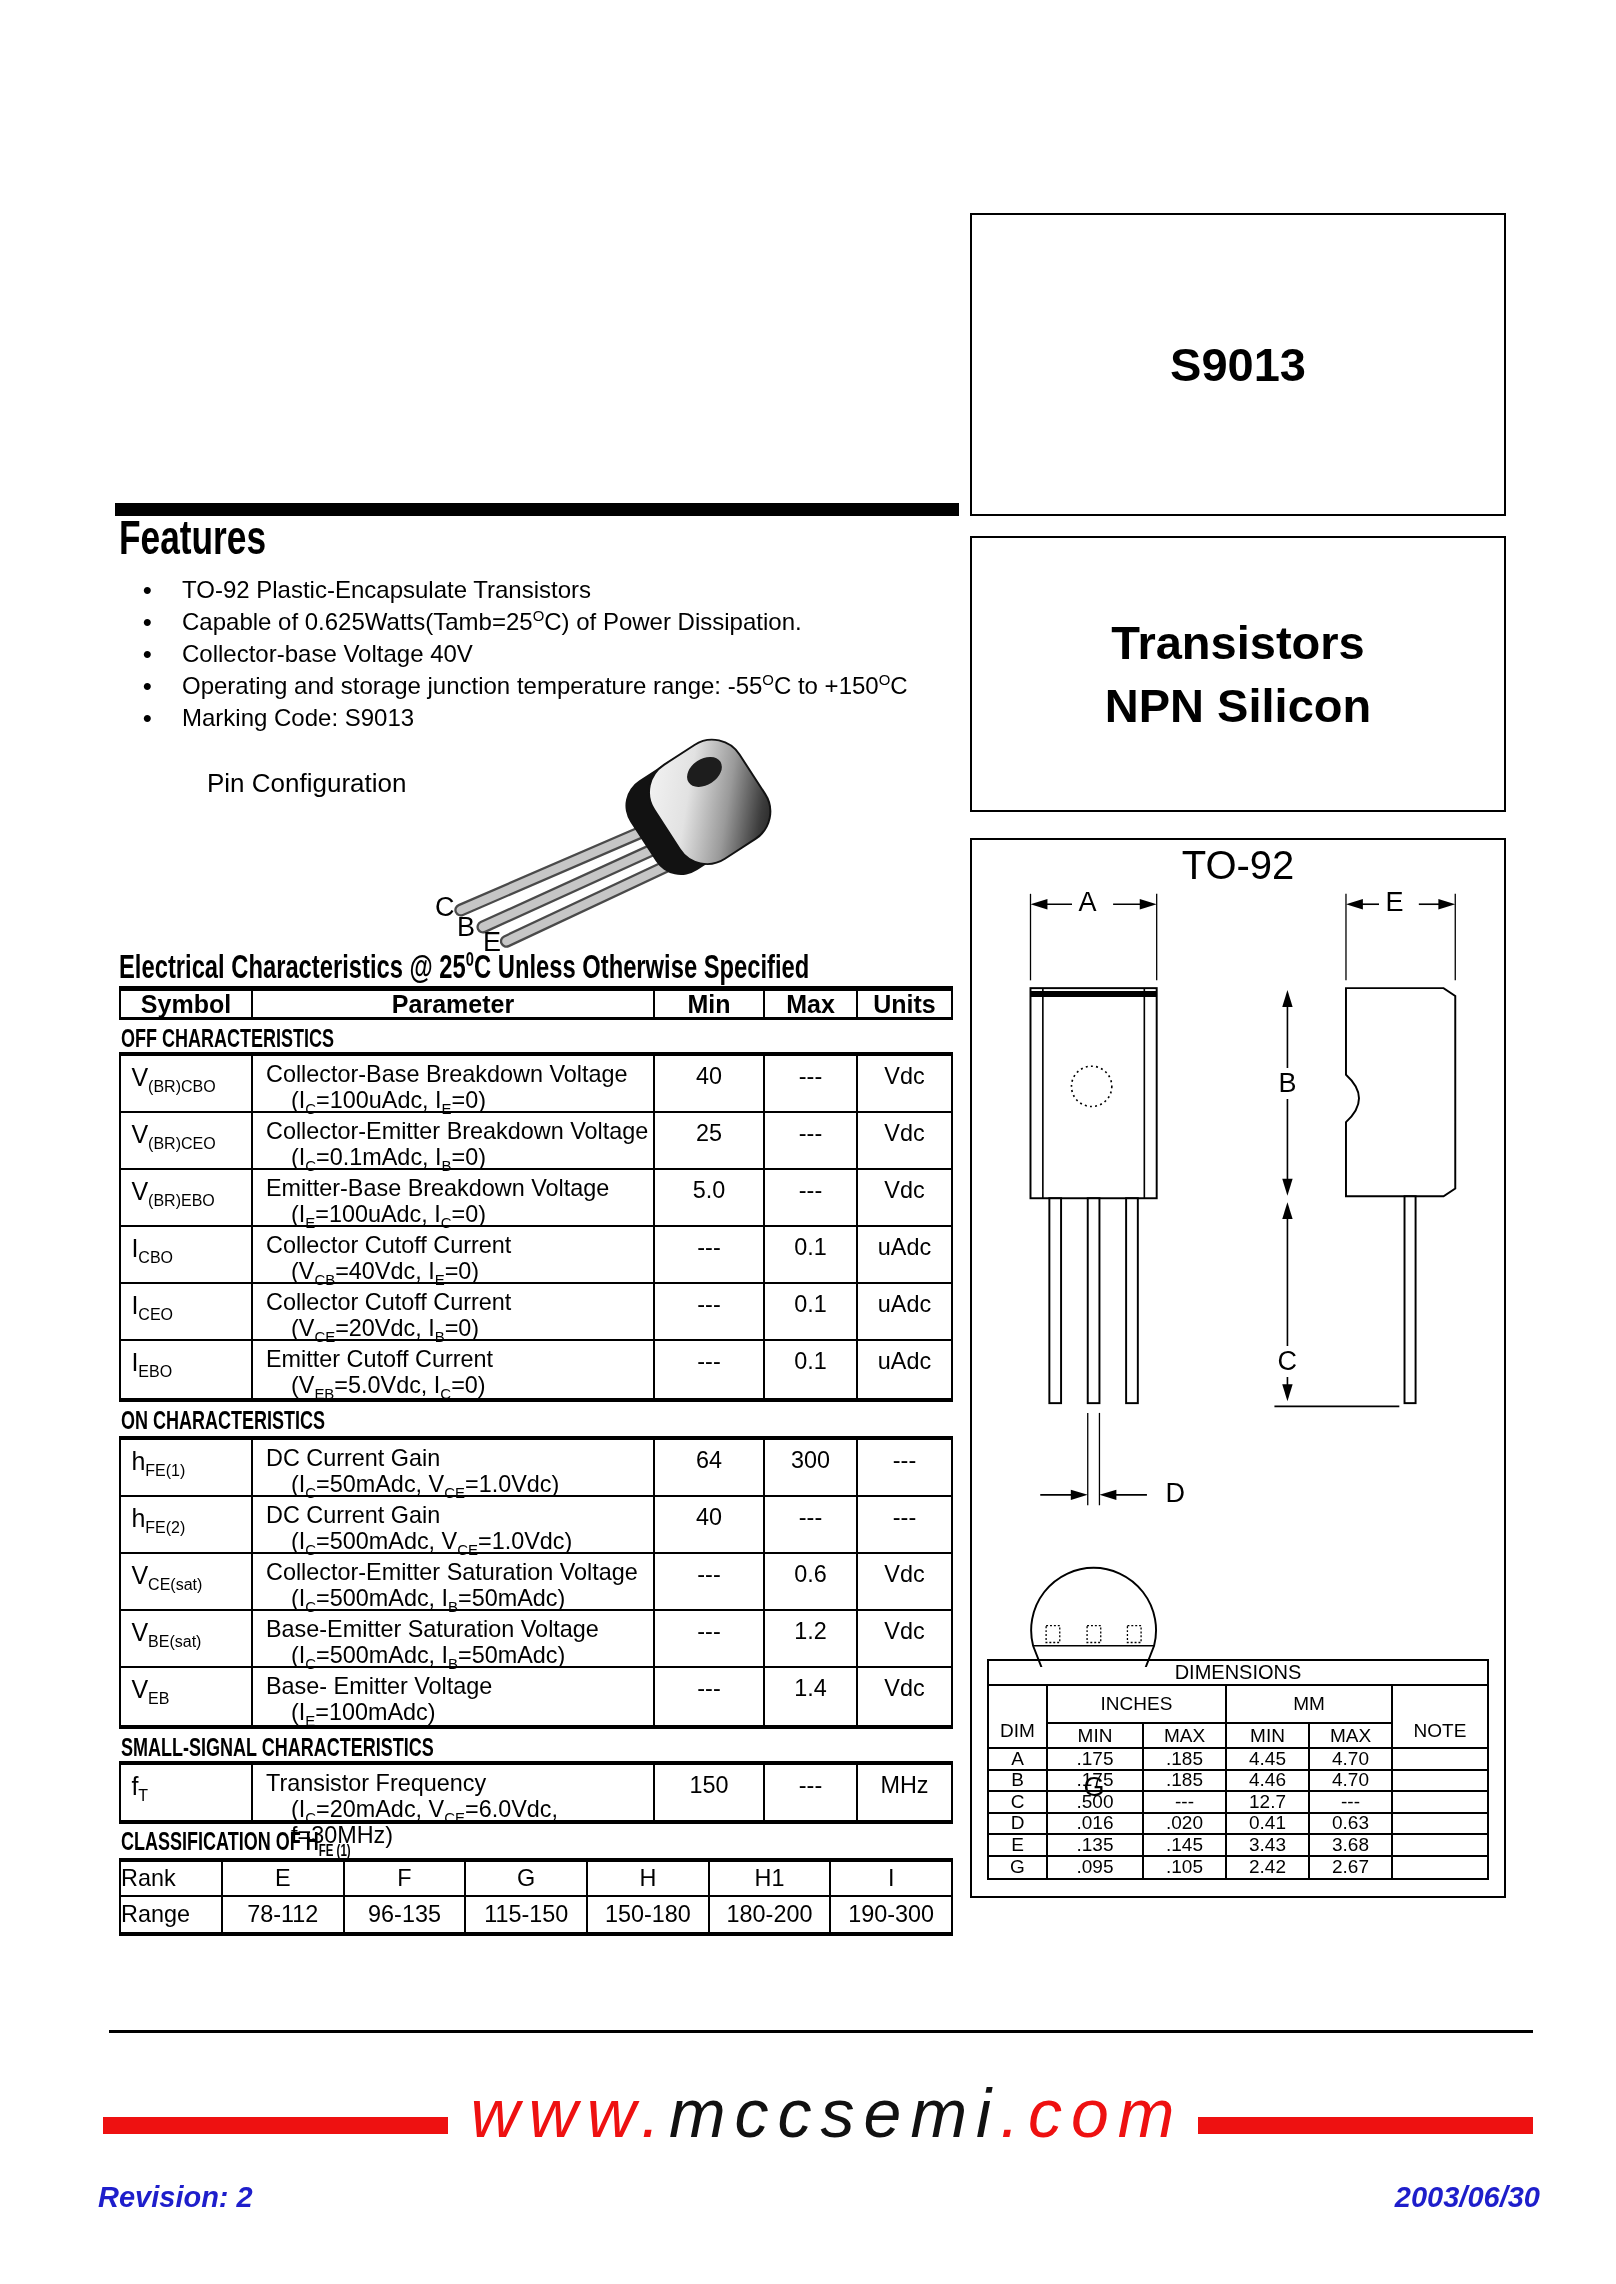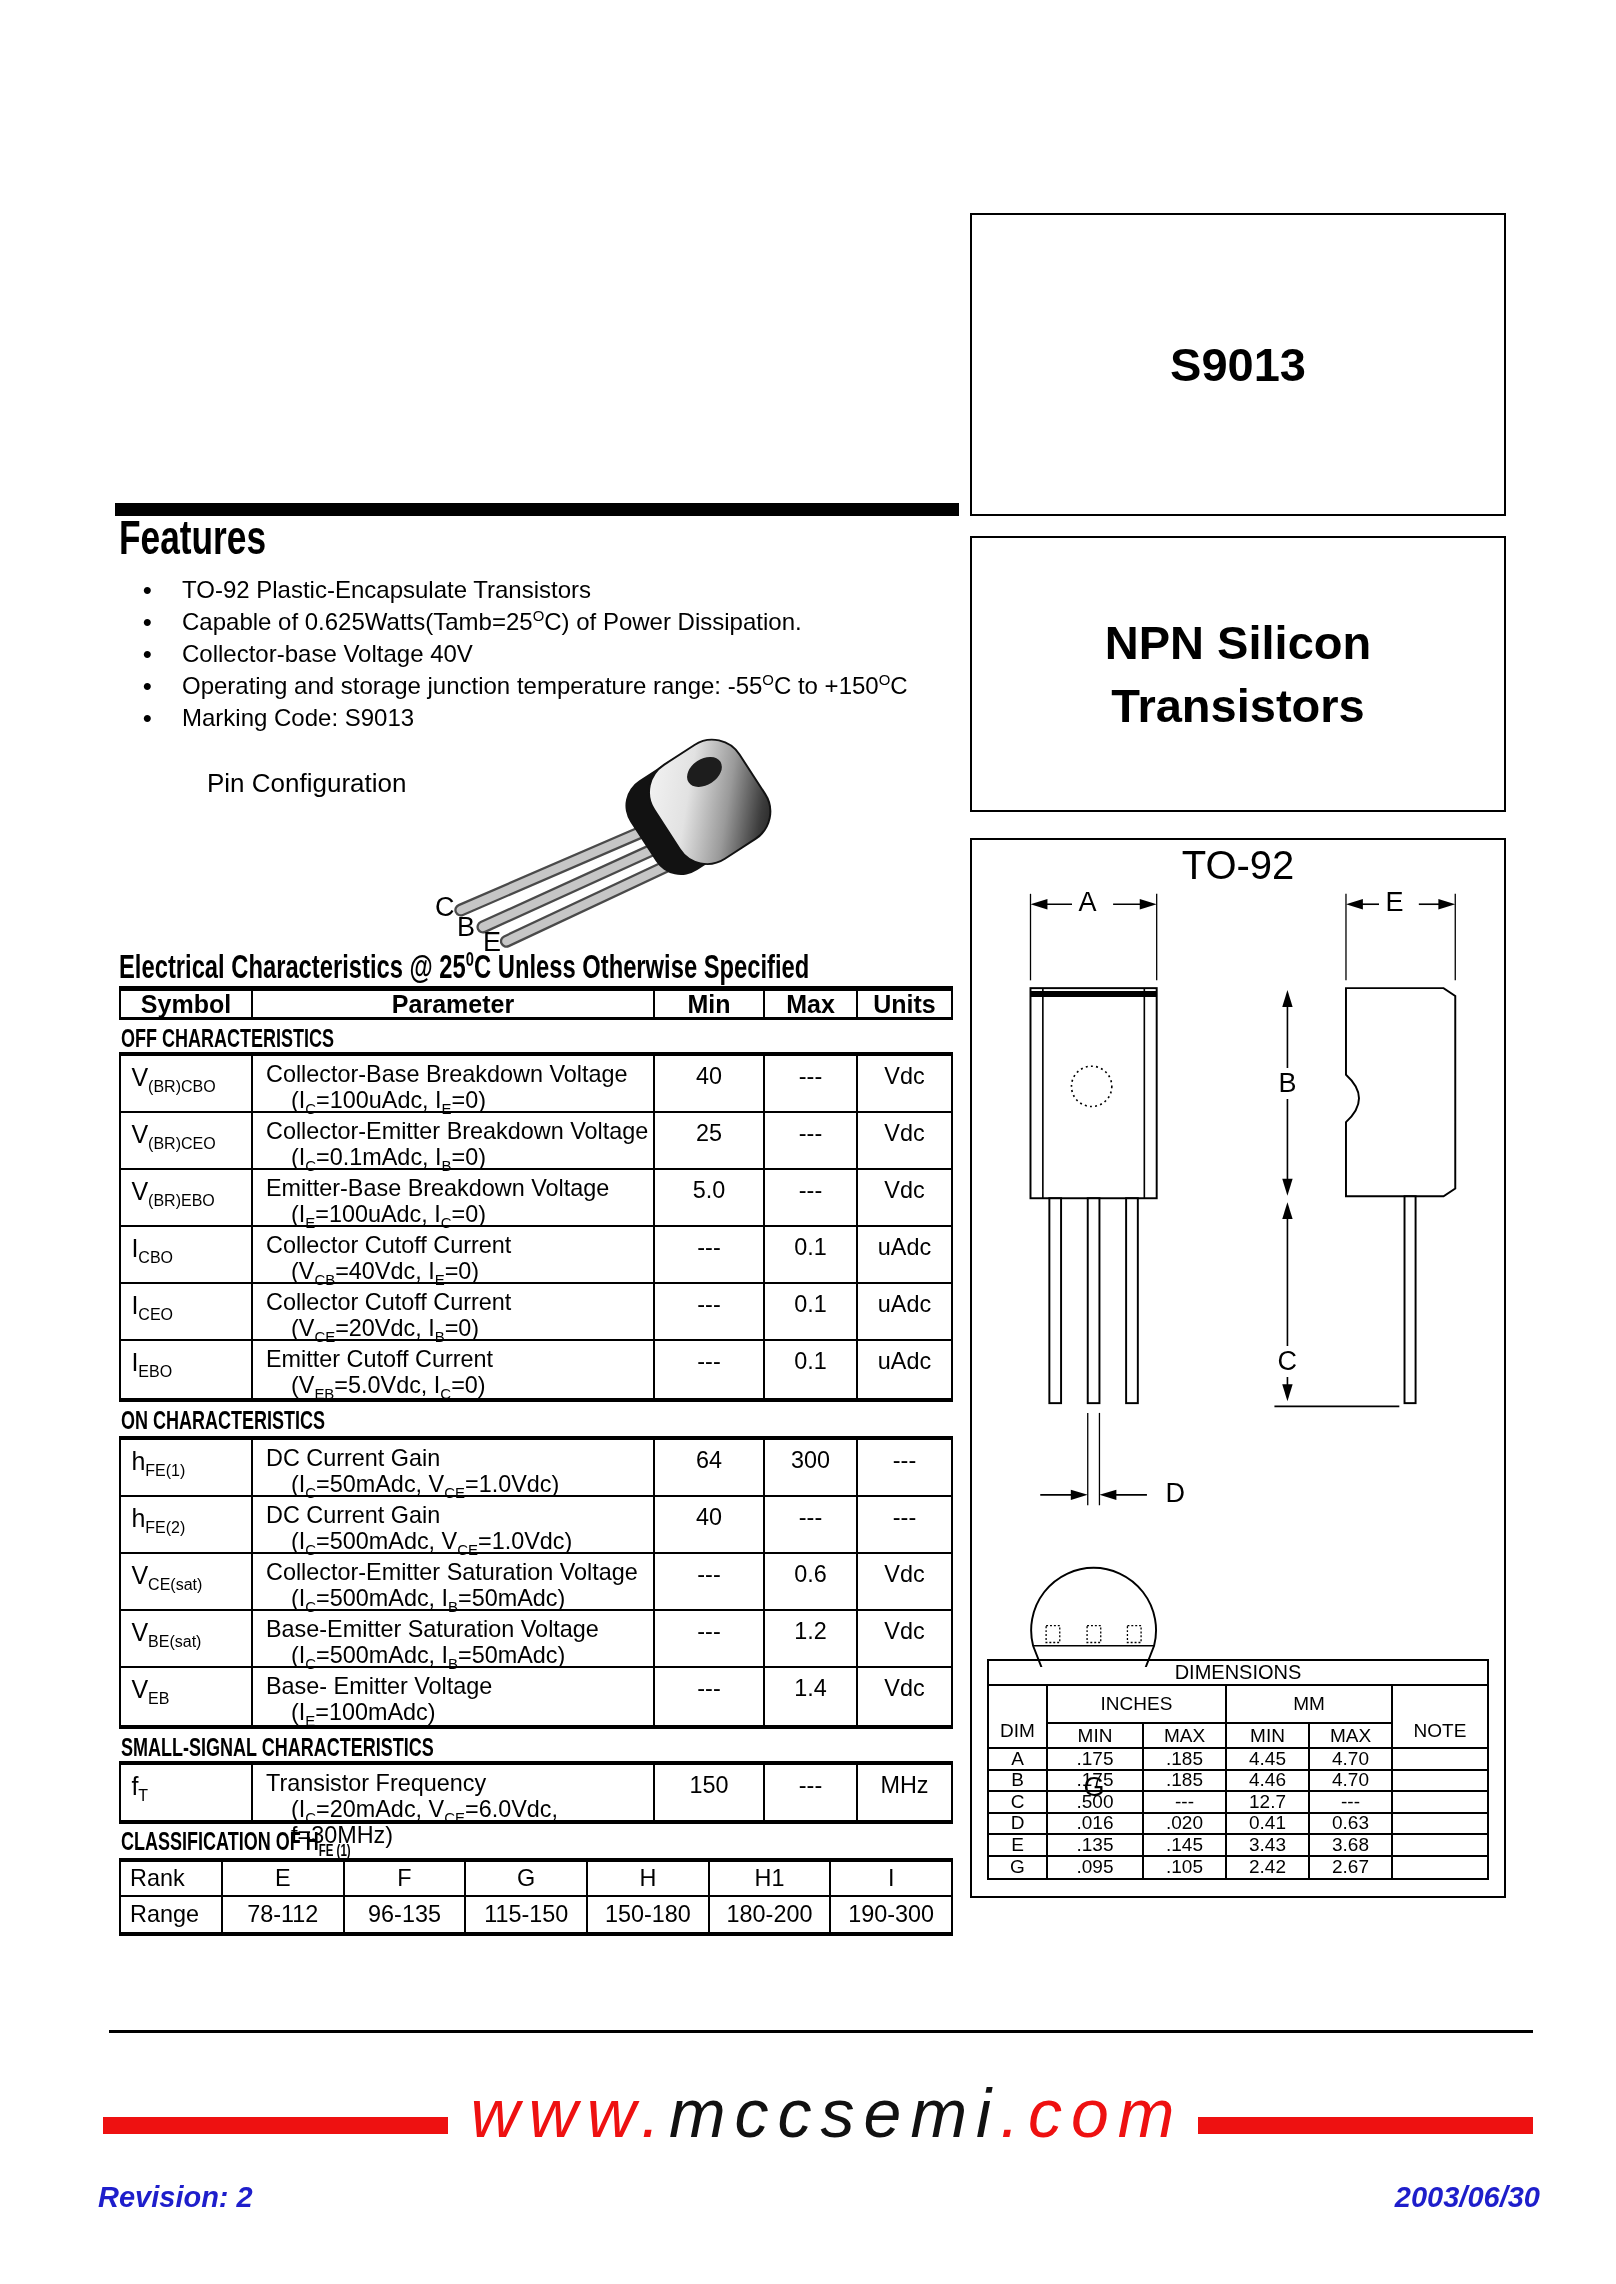--- a/index.html
+++ b/index.html
@@ -53,21 +53,21 @@
   .pcond { padding-left:38px; line-height:26px; }
   .c3 { width:110px; text-align:center; padding-top:6.5px; font-size:23.4px; }
   .c4 { width:93px; text-align:center; padding-top:6.5px; font-size:23.4px; }
   .c5 { flex:1; text-align:center; padding-top:6.5px; font-size:23.4px; }
 
   #class-table { position:absolute; left:119px; top:1858px; width:834px; border:2.6px solid #000; border-top-width:4.6px; border-bottom-width:4.6px; box-sizing:border-box; }
   .krow { display:flex; height:35px; box-sizing:border-box; }
   .krow:first-child { border-bottom:2px solid #000; }
   .kcell { border-right:2px solid #000; box-sizing:border-box; flex:1; display:flex; align-items:center; justify-content:center; font-size:23.4px; }
   .kcell:last-child { border-right:none; }
-  .kcell.klabel { flex:0 0 102px; justify-content:flex-start; padding-left:9px; }
+  .kcell.klabel { flex:0 0 102px; justify-content:flex-start; }
 
   
   .rbox { position:absolute; left:970px; width:536px; border:2.6px solid #000; box-sizing:border-box; background:#fff; }
   #box-part { top:213px; height:303px; display:flex; align-items:center; justify-content:center; font-size:47px; font-weight:bold; }
   #box-family { top:536px; height:276px; display:flex; flex-direction:column; align-items:center; justify-content:center; font-size:47px; font-weight:bold; line-height:63px; }
   #box-pkg { top:838px; height:1060px; }
   #pkg-title { position:absolute; left:970px; top:843px; width:536px; text-align:center; font-size:40px; }
   #pkg-svg { position:absolute; left:970px; top:883px; }
   .dimlabel { position:absolute; font-size:27px; background:#fff; padding:0 6.5px; }
   #dim-a { left:1072px; top:887px; }
@@ -314,22 +314,22 @@
       <div class="kcell">180-200</div>
       <div class="kcell">190-300</div>
     </div>
   </div>
 
   <div class="rbox" id="box-part">
       <span>S9013</span>
     </div>
 
   <div class="rbox" id="box-family">
+    <span>Transistors</span>
     <span>NPN Silicon</span>
-    <span>Transistors</span>
   </div>
 
   <div class="rbox" id="box-pkg"></div>
   <div id="pkg-title">TO-92</div>
 
   <svg id="pkg-svg" width="536" height="784" viewBox="1490 1356 824 1204">
     <g fill="none" stroke="#000" stroke-width="3">
 
       <g>
         <rect x="1583" y="1517" width="194" height="323"></rect>

